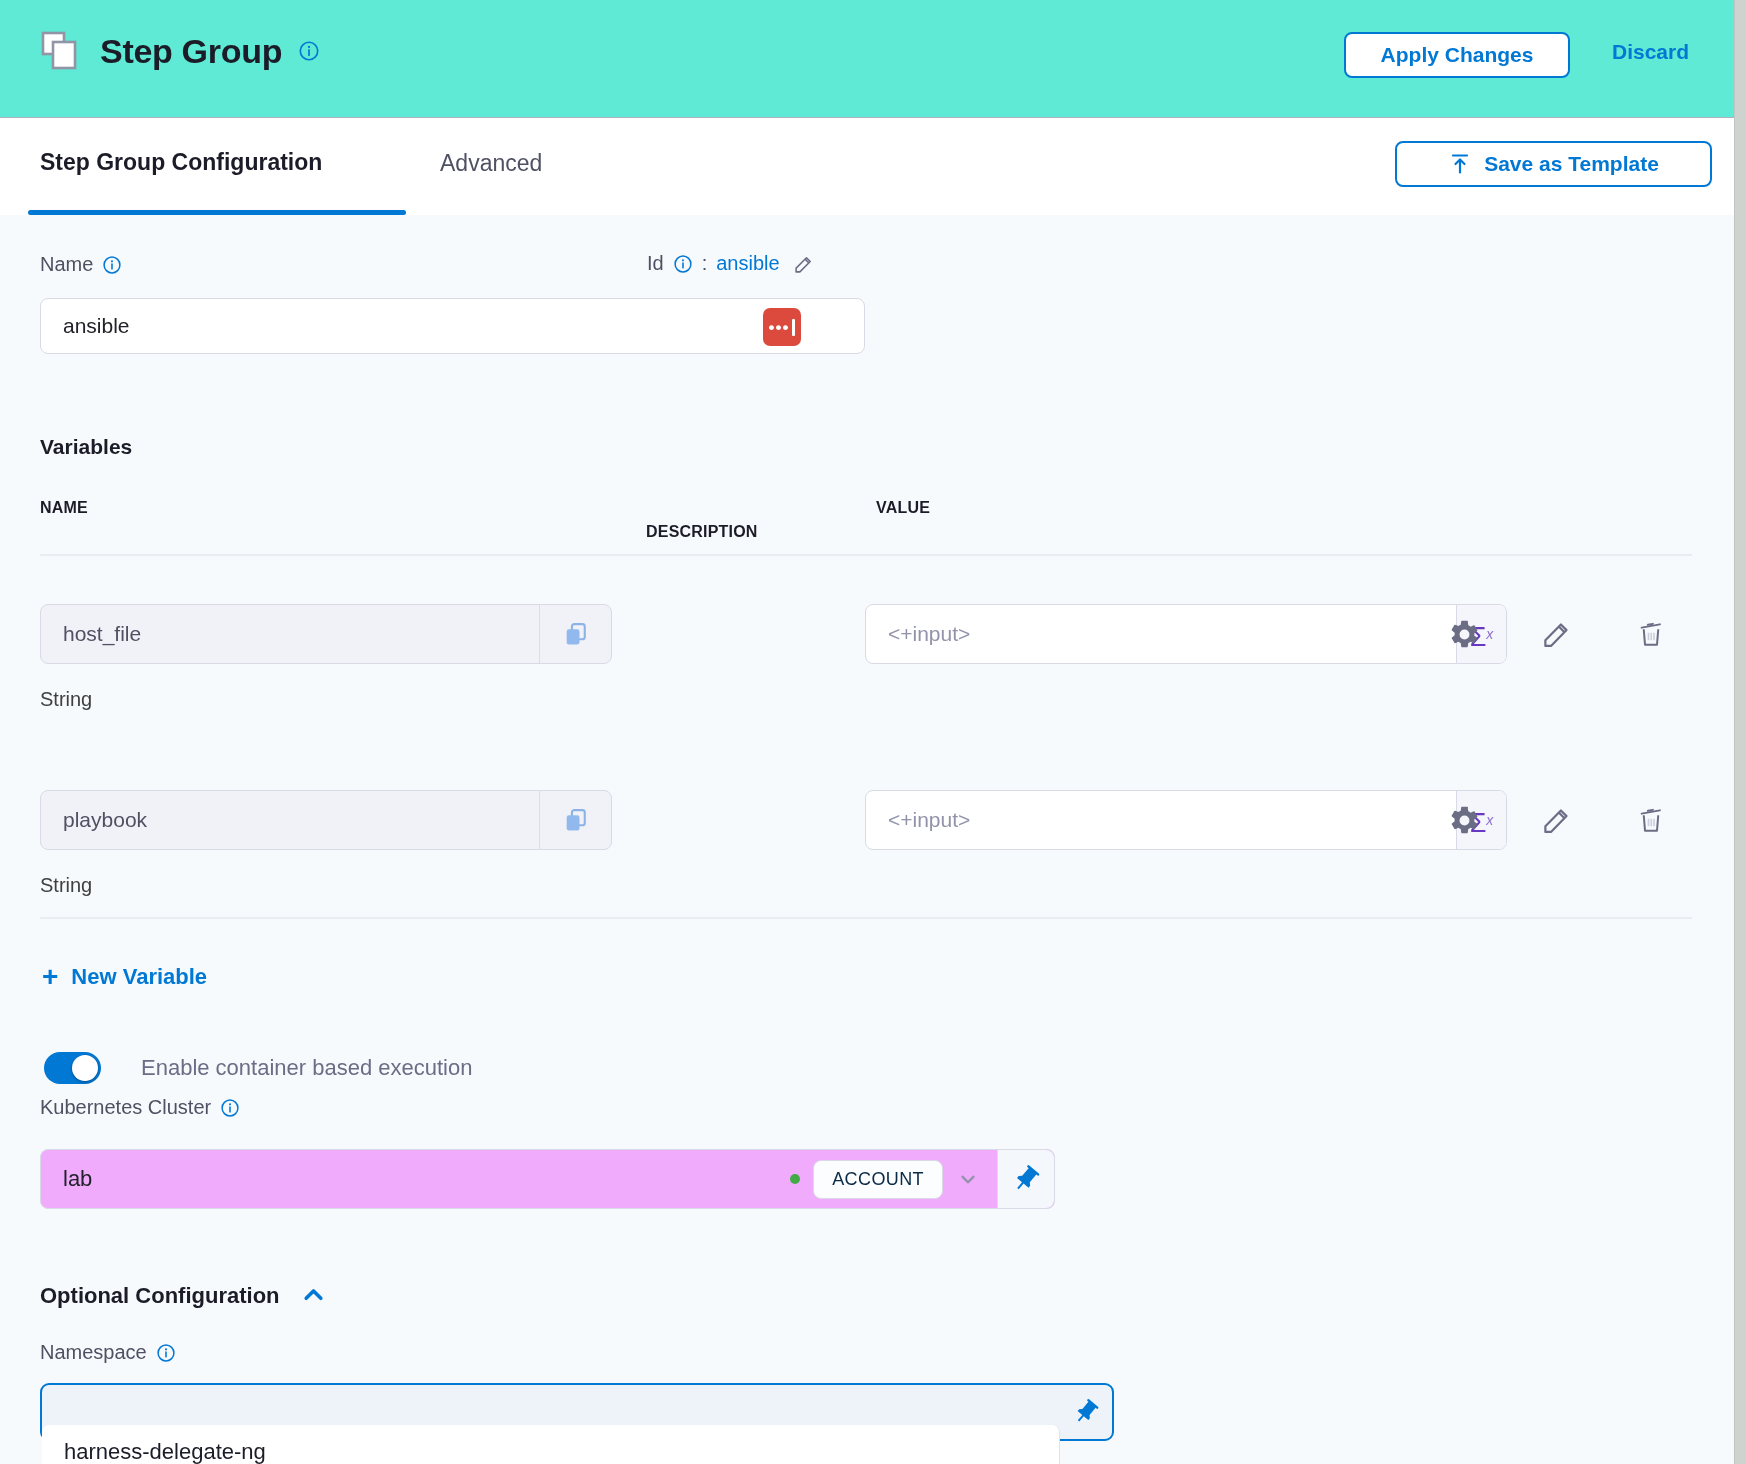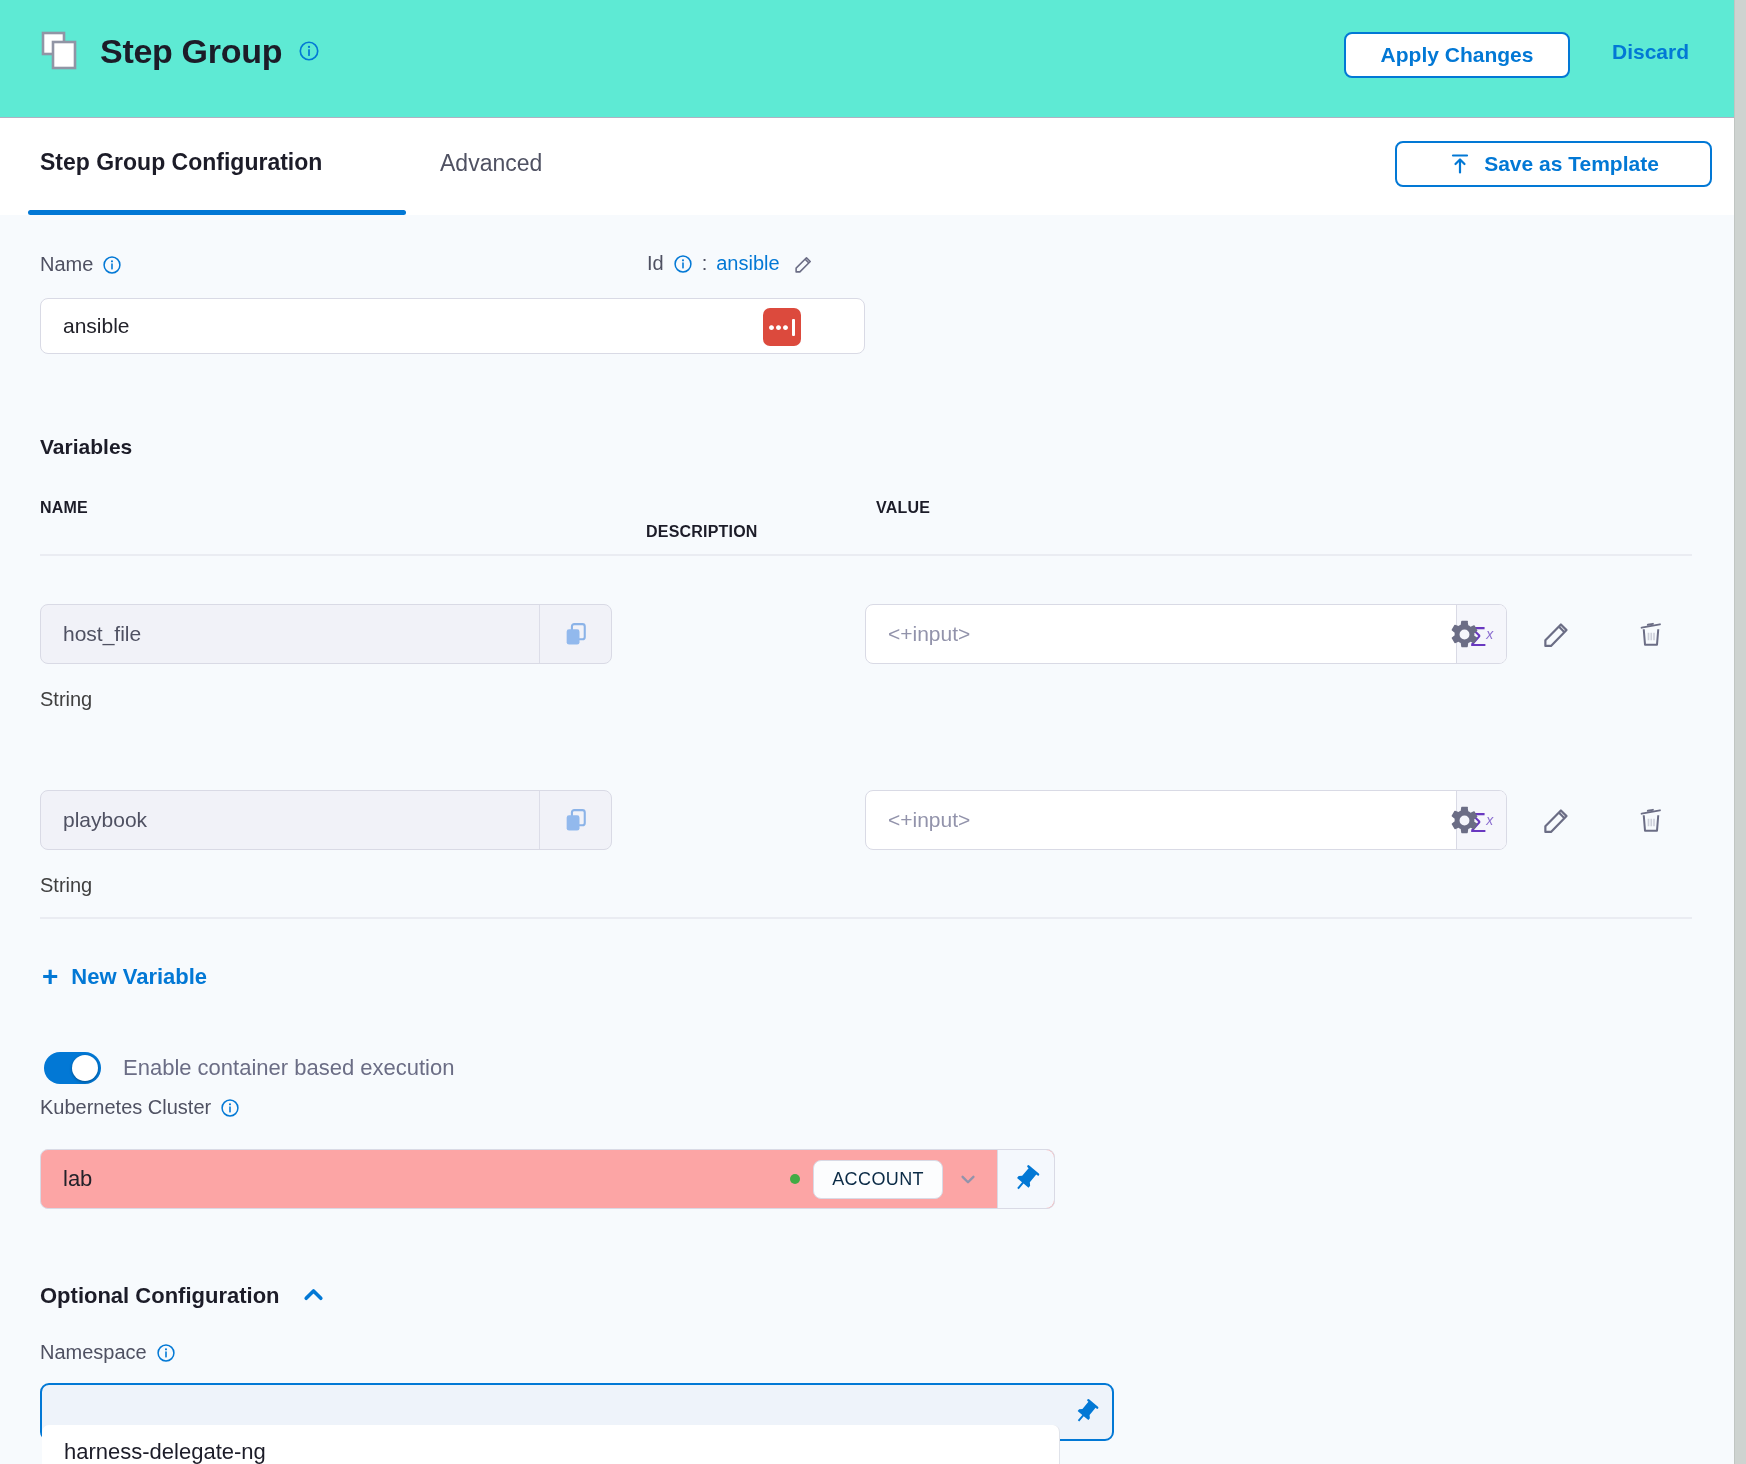--- a/index.html
+++ b/index.html
@@ -62,26 +62,26 @@
   .gear-pos { left:1443px; width:42px; }
   .pencil-pos { left:1535px; width:42px; }
   .trash-pos { left:1630px; width:42px; }
 
   .type-label { font-size:20px; color:#404040; }
 
   .new-var-btn { display:flex; align-items:center; gap:13px; background:none; border:none; cursor:pointer; font-family:inherit; }
   .new-var-plus { font-size:28px; font-weight:700; color:#0278d5; line-height:1; }
   .new-var-label { font-size:22px; font-weight:700; color:#0278d5; }
 
-  .toggle-row { left:44px; top:837px; display:flex; align-items:center; gap:22px; }
+  .toggle-row { left:44px; top:837px; display:flex; align-items:center; gap:40px; }
   .toggle { position:relative; width:57px; height:32px; border-radius:16px; background:#0278d5; cursor:pointer; flex:0 0 auto; }
   .toggle-knob { position:absolute; right:3px; top:3px; width:26px; height:26px; border-radius:50%; background:#fff; box-shadow:0 1px 3px rgba(0,0,0,0.35); }
   .toggle-label { font-size:22px; color:#6b6d85; }
 
-  .k8s-field { left:40px; top:934px; width:1015px; height:60px; background:#fca5a5; border:1px solid #d9dae5; border-radius:8px; display:flex; align-items:center; }
+  .k8s-field { left:40px; top:934px; width:1015px; height:60px; background:#f0abfc; border:1px solid #d9dae5; border-radius:8px; display:flex; align-items:center; }
   .k8s-field input { flex:1; height:100%; border:none; outline:none; background:transparent; font-family:inherit; font-size:22px; color:#22222a; padding:0 10px 0 22px; min-width:0; }
   .green-dot { width:10px; height:10px; border-radius:50%; background:#42ab45; flex:0 0 auto; margin-right:13px; }
   .scope-badge { flex:0 0 auto; border:1px solid #d9dae5; border-radius:8px; background:#fcfdfe; color:#0a2a45; font-size:18px; letter-spacing:0.4px; padding:8px 18px; }
   .k8s-chevron { flex:0 0 auto; margin:0 16px 0 12px; display:flex; cursor:pointer; }
   .pin-section { flex:0 0 auto; width:57px; height:100%; border-left:1px solid #d9dae5; background:#f4f8fd; border-radius:0 8px 8px 0; display:flex; align-items:center; justify-content:center; cursor:pointer; }
 
   .optional-heading { left:40px; top:1067px; display:flex; align-items:flex-end; gap:20px; }
   .optional-title { font-size:22px; font-weight:700; color:#1c1c28; }
   .collapse-btn { background:none; border:none; display:flex; cursor:pointer; }
 

